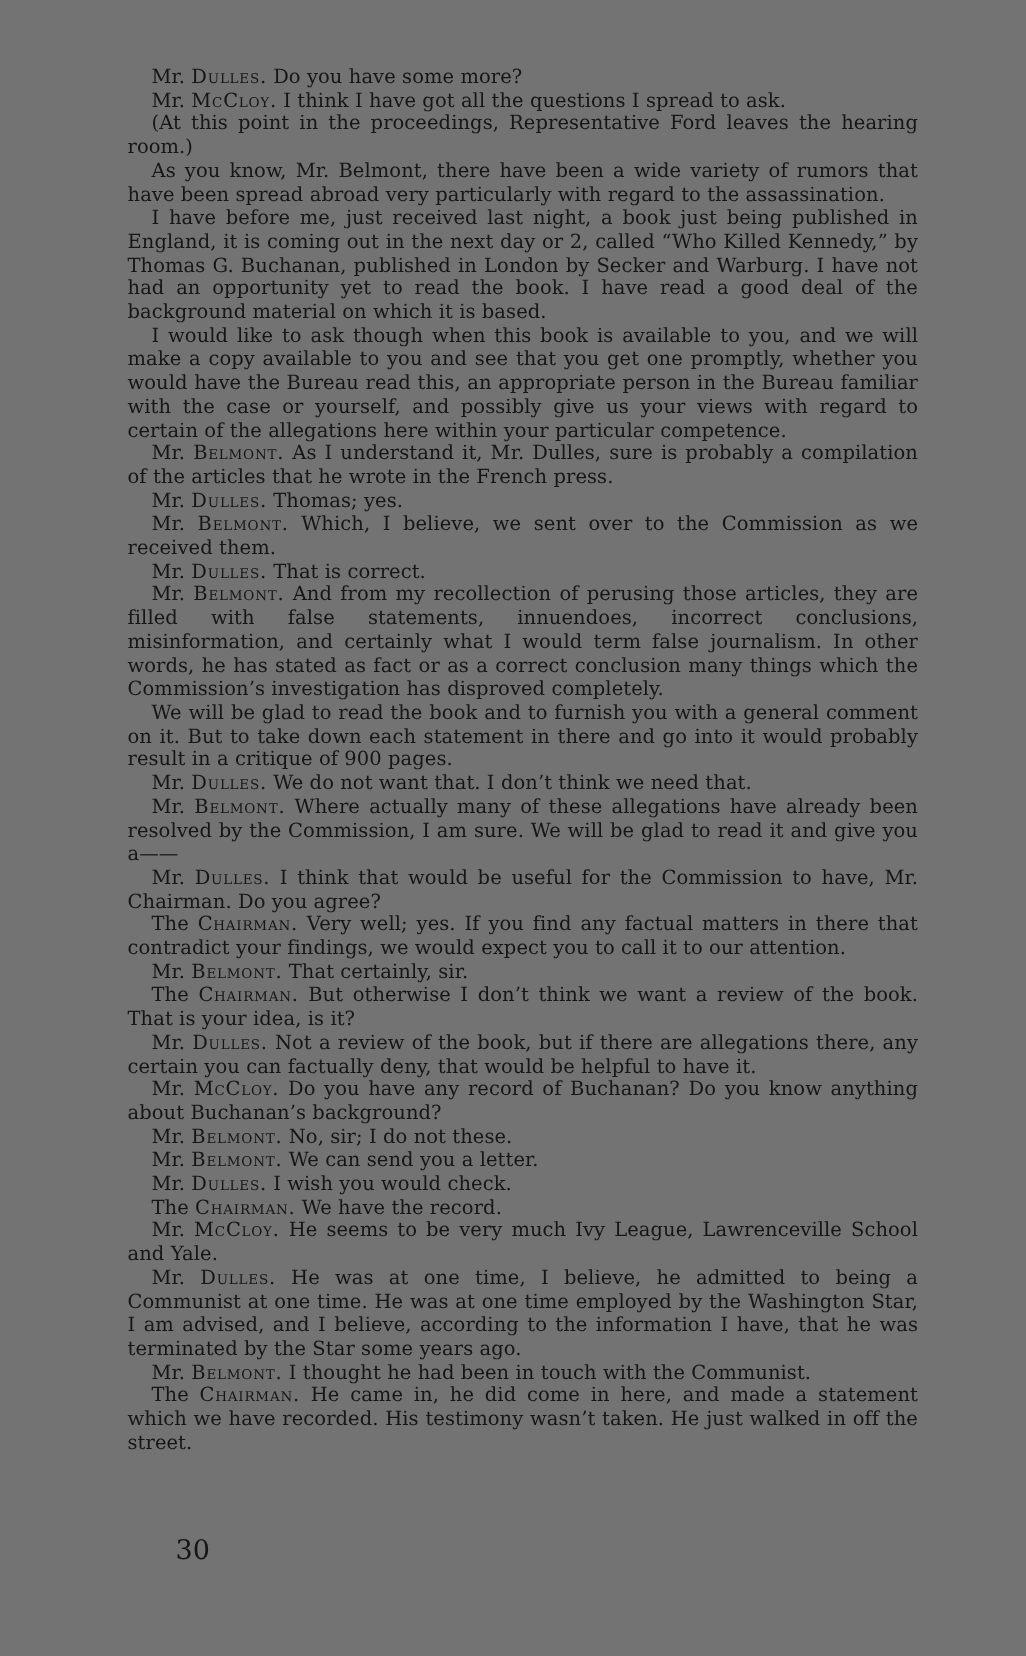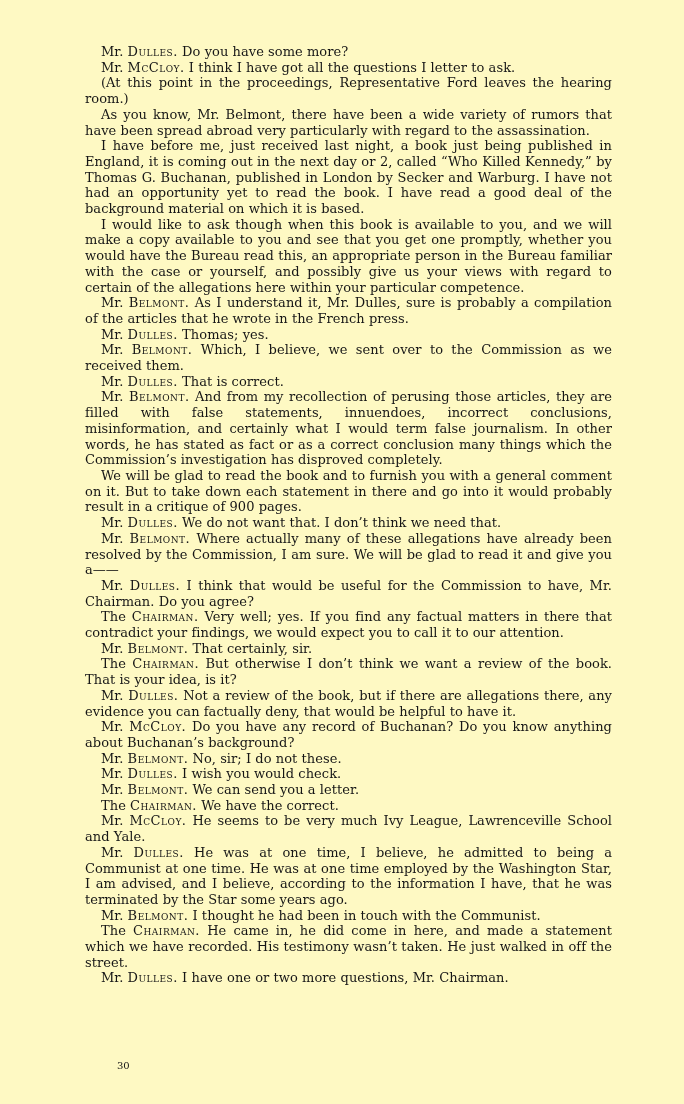--- a/index.html
+++ b/index.html
@@ -4,21 +4,21 @@
 <style>
   html, body {
     margin: 0;
     padding: 0;
     background: #ffffff;
   }
   .page {
     position: relative;
     width: 684px;
     height: 1104px;
-    background: #fef9c3;
+    background: #737373;
     overflow: hidden;
     font-family: "DejaVu Serif", "Liberation Serif", serif;
     color: #161616;
   }
   .transcript {
     position: absolute;
     left: 85px;
     top: 44px;
     width: 527px;
     font-size: 13px;
@@ -34,54 +34,52 @@
     white-space: nowrap;
   }
   .sp-name {
     font-variant: small-caps;
     letter-spacing: 0.5px;
   }
   .page-number {
     position: absolute;
     left: 117px;
     top: 1026px;
-    font-size: 10px;
+    font-size: 18px;
     line-height: 16px;
-    margin-top: 32px;
   }
 </style>
 </head>
 <body>
 
 <div class="page">
   <div class="transcript" id="transcript">
       <p><span class="sp-prefix">Mr.</span> <span class="sp-name">Dulles.</span> <span class="sp-text">Do you have some more?</span></p>
-      <p><span class="sp-prefix">Mr.</span> <span class="sp-name">McCloy.</span> <span class="sp-text">I think I have got all the questions I letter to ask.</span></p>
+      <p><span class="sp-prefix">Mr.</span> <span class="sp-name">McCloy.</span> <span class="sp-text">I think I have got all the questions I spread to ask.</span></p>
       <p><span class="sp-text">(At this point in the proceedings, Representative Ford leaves the hearing room.)</span></p>
       <p><span class="sp-text">As you know, Mr. Belmont, there have been a wide variety of rumors that have been spread abroad very particularly with regard to the assassination.</span></p>
       <p><span class="sp-text">I have before me, just received last night, a book just being published in England, it is coming out in the next day or 2, called “Who Killed Kennedy,” by Thomas G. Buchanan, published in London by Secker and Warburg.  I have not had an opportunity yet to read the book.  I have read a good deal of the background material on which it is based.</span></p>
       <p><span class="sp-text">I would like to ask though when this book is available to you, and we will make a copy available to you and see that you get one promptly, whether you would have the Bureau read this, an appropriate person in the Bureau familiar with the case or yourself, and possibly give us your views with regard to certain of the allegations here within your particular competence.</span></p>
       <p><span class="sp-prefix">Mr.</span> <span class="sp-name">Belmont.</span> <span class="sp-text">As I understand it, Mr. Dulles, sure is probably a compilation of the articles that he wrote in the French press.</span></p>
       <p><span class="sp-prefix">Mr.</span> <span class="sp-name">Dulles.</span> <span class="sp-text">Thomas; yes.</span></p>
       <p><span class="sp-prefix">Mr.</span> <span class="sp-name">Belmont.</span> <span class="sp-text">Which, I believe, we sent over to the Commission as we received them.</span></p>
       <p><span class="sp-prefix">Mr.</span> <span class="sp-name">Dulles.</span> <span class="sp-text">That is correct.</span></p>
       <p><span class="sp-prefix">Mr.</span> <span class="sp-name">Belmont.</span> <span class="sp-text">And from my recollection of perusing those articles, they are filled with false statements, innuendoes, incorrect conclusions, misinformation, and certainly what I would term false journalism.  In other words, he has stated as fact or as a correct conclusion many things which the Commission’s investigation has disproved completely.</span></p>
       <p><span class="sp-text">We will be glad to read the book and to furnish you with a general comment on it.  But to take down each statement in there and go into it would probably result in a critique of 900 pages.</span></p>
       <p><span class="sp-prefix">Mr.</span> <span class="sp-name">Dulles.</span> <span class="sp-text">We do not want that.  I don’t think we need that.</span></p>
       <p><span class="sp-prefix">Mr.</span> <span class="sp-name">Belmont.</span> <span class="sp-text">Where actually many of these allegations have already been resolved by the Commission, I am sure.  We will be glad to read it and give you a——</span></p>
       <p><span class="sp-prefix">Mr.</span> <span class="sp-name">Dulles.</span> <span class="sp-text">I think that would be useful for the Commission to have, Mr. Chairman.  Do you agree?</span></p>
       <p><span class="sp-prefix">The</span> <span class="sp-name">Chairman.</span> <span class="sp-text">Very well; yes.  If you find any factual matters in there that contradict your findings, we would expect you to call it to our attention.</span></p>
       <p><span class="sp-prefix">Mr.</span> <span class="sp-name">Belmont.</span> <span class="sp-text">That certainly, sir.</span></p>
       <p><span class="sp-prefix">The</span> <span class="sp-name">Chairman.</span> <span class="sp-text">But otherwise I don’t think we want a review of the book. That is your idea, is it?</span></p>
-      <p><span class="sp-prefix">Mr.</span> <span class="sp-name">Dulles.</span> <span class="sp-text">Not a review of the book, but if there are allegations there, any evidence you can factually deny, that would be helpful to have it.</span></p>
+      <p><span class="sp-prefix">Mr.</span> <span class="sp-name">Dulles.</span> <span class="sp-text">Not a review of the book, but if there are allegations there, any certain you can factually deny, that would be helpful to have it.</span></p>
       <p><span class="sp-prefix">Mr.</span> <span class="sp-name">McCloy.</span> <span class="sp-text">Do you have any record of Buchanan?  Do you know anything about Buchanan’s background?</span></p>
       <p><span class="sp-prefix">Mr.</span> <span class="sp-name">Belmont.</span> <span class="sp-text">No, sir; I do not these.</span></p>
+      <p><span class="sp-prefix">Mr.</span> <span class="sp-name">Belmont.</span> <span class="sp-text">We can send you a letter.</span></p>
       <p><span class="sp-prefix">Mr.</span> <span class="sp-name">Dulles.</span> <span class="sp-text">I wish you would check.</span></p>
-      <p><span class="sp-prefix">Mr.</span> <span class="sp-name">Belmont.</span> <span class="sp-text">We can send you a letter.</span></p>
-      <p><span class="sp-prefix">The</span> <span class="sp-name">Chairman.</span> <span class="sp-text">We have the correct.</span></p>
+      <p><span class="sp-prefix">The</span> <span class="sp-name">Chairman.</span> <span class="sp-text">We have the record.</span></p>
       <p><span class="sp-prefix">Mr.</span> <span class="sp-name">McCloy.</span> <span class="sp-text">He seems to be very much Ivy League, Lawrenceville School and Yale.</span></p>
       <p><span class="sp-prefix">Mr.</span> <span class="sp-name">Dulles.</span> <span class="sp-text">He was at one time, I believe, he admitted to being a Communist at one time.  He was at one time employed by the Washington Star, I am advised, and I believe, according to the information I have, that he was terminated by the Star some years ago.</span></p>
       <p><span class="sp-prefix">Mr.</span> <span class="sp-name">Belmont.</span> <span class="sp-text">I thought he had been in touch with the Communist.</span></p>
       <p><span class="sp-prefix">The</span> <span class="sp-name">Chairman.</span> <span class="sp-text">He came in, he did come in here, and made a statement which we have recorded.  His testimony wasn’t taken.  He just walked in off the street.</span></p>
-      <p><span class="sp-prefix">Mr.</span> <span class="sp-name">Dulles.</span> <span class="sp-text">I have one or two more questions, Mr. Chairman.</span></p>
     </div>
   <div class="page-number">30</div>
 </div>
 
 </body></html>

